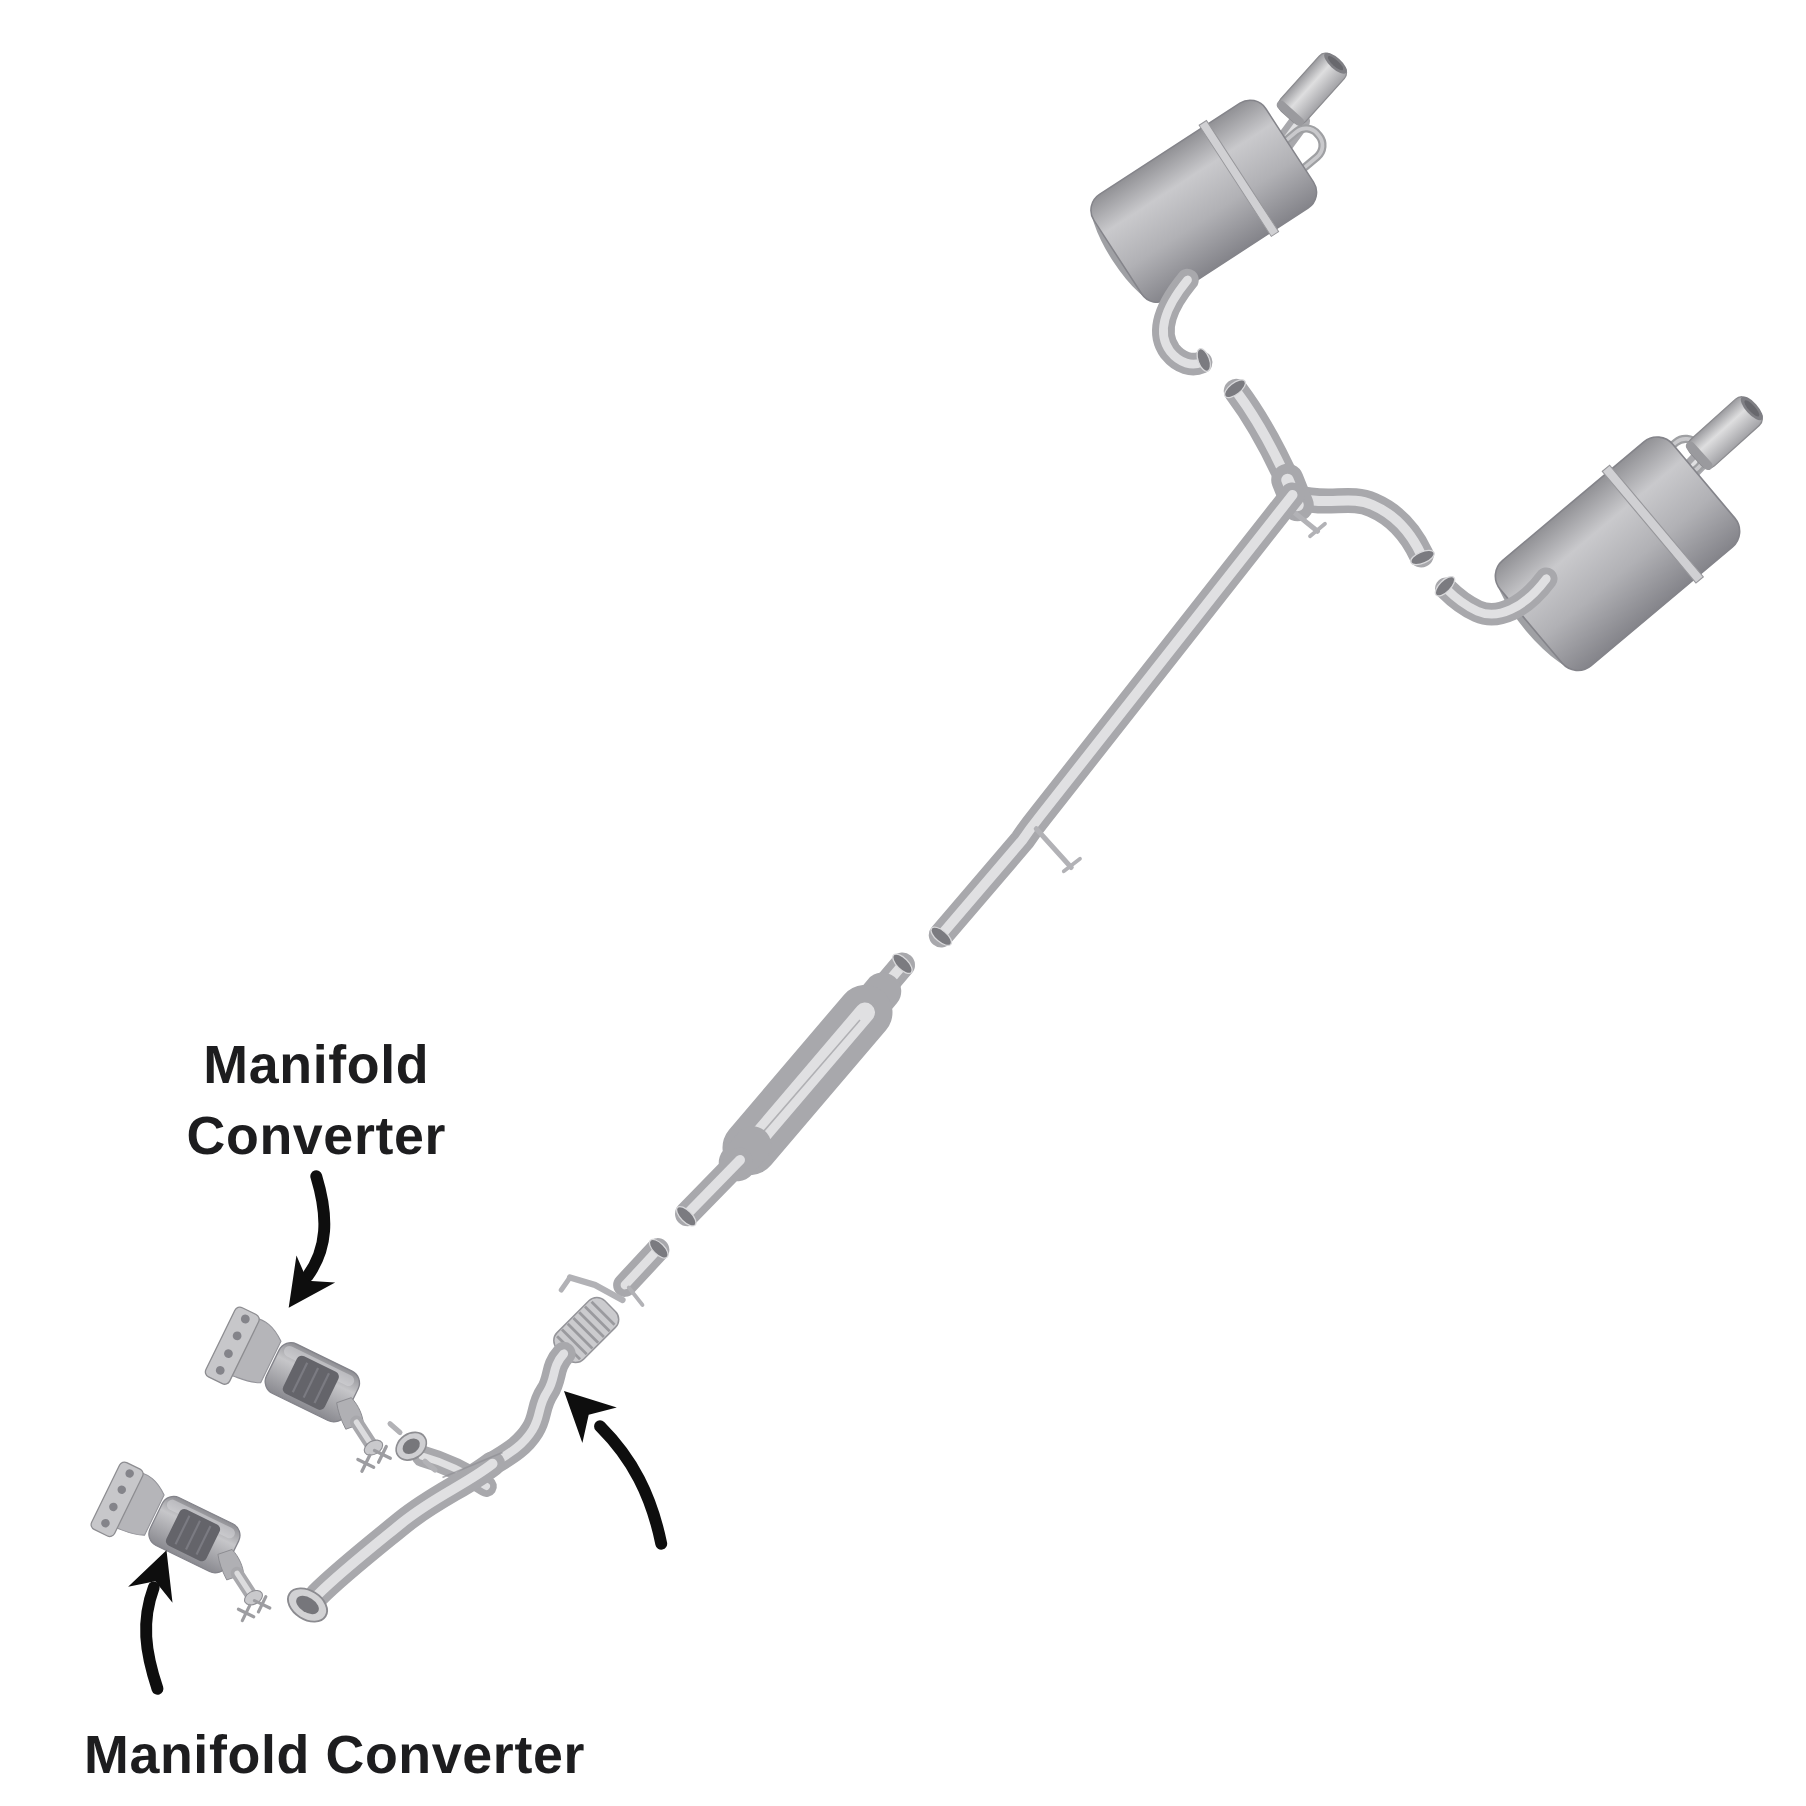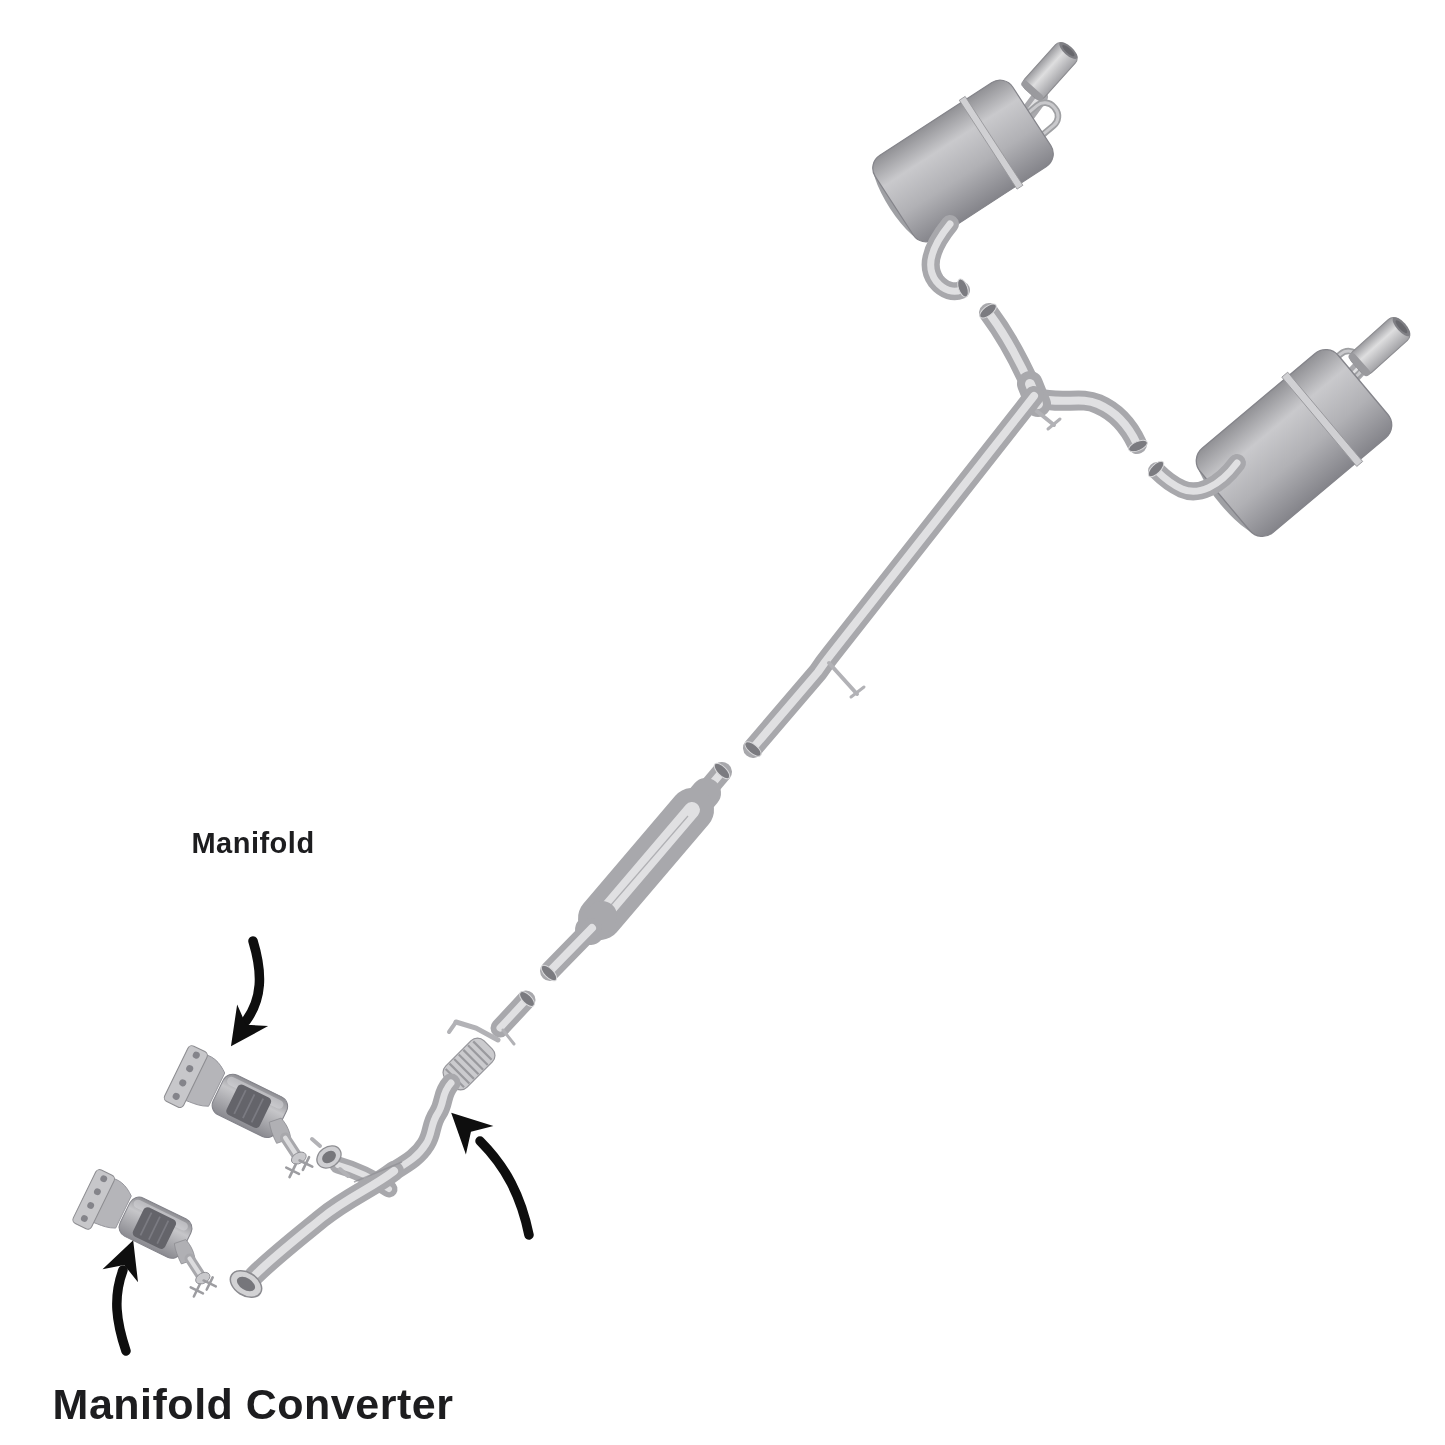--- a/index.html
+++ b/index.html
@@ -13,29 +13,29 @@
   .stage svg{position:absolute;left:0;top:0;}
   .label{
     position:absolute;
     color:#1d1d1f;
     font-weight:700;
     text-align:center;
     -webkit-font-smoothing:antialiased;
   }
   .label-top{
     left:58px;top:824px;width:390px;
-    font-size:29px;line-height:1.33;letter-spacing:0.5px;
+    font-size:43px;line-height:1.33;letter-spacing:0.5px;
   }
   .label-flex{
     left:450px;top:1242px;width:260px;
     font-size:47px;letter-spacing:0.5px;white-space:nowrap;
   }
   .label-bottom{
     left:38px;top:1380px;width:430px;
-    font-size:43px;letter-spacing:0.5px;white-space:nowrap;
+    font-size:43px;letter-spacing:0.5px;white-space:nowrap;text-align:right;
   }
   
   .pb{fill:none;stroke:#a8a8ac;stroke-linecap:round;stroke-linejoin:round;}
   .ph{fill:none;stroke:#e0e0e2;stroke-linecap:round;stroke-linejoin:round;}
   .hanger{fill:none;stroke:#b2b2b6;stroke-linecap:round;}
   .mouth{fill:#7b7b80;stroke:#d9d9db;stroke-width:1;}
   .arrow{fill:none;stroke:#0e0e0e;stroke-width:9.5;stroke-linecap:round;}
   .ahead{fill:#0e0e0e;}
 </style>
 </head>
@@ -250,18 +250,19 @@
     </g>
 
     <g>
       <path class="arrow" d="M126,1351 C116,1321 113,1297 123,1270"></path>
       <use href="#ah" class="ahead" transform="translate(126,1260) rotate(-70) scale(1.05)"></use>
     </g>
   </svg>
 
   <div class="label label-top">
     <span>Manifold</span><br>
+    <span>Converter</span>
   </div>
 
 
   <div class="label label-bottom">Manifold Converter</div>
 
 </div>
 
 </body></html>

